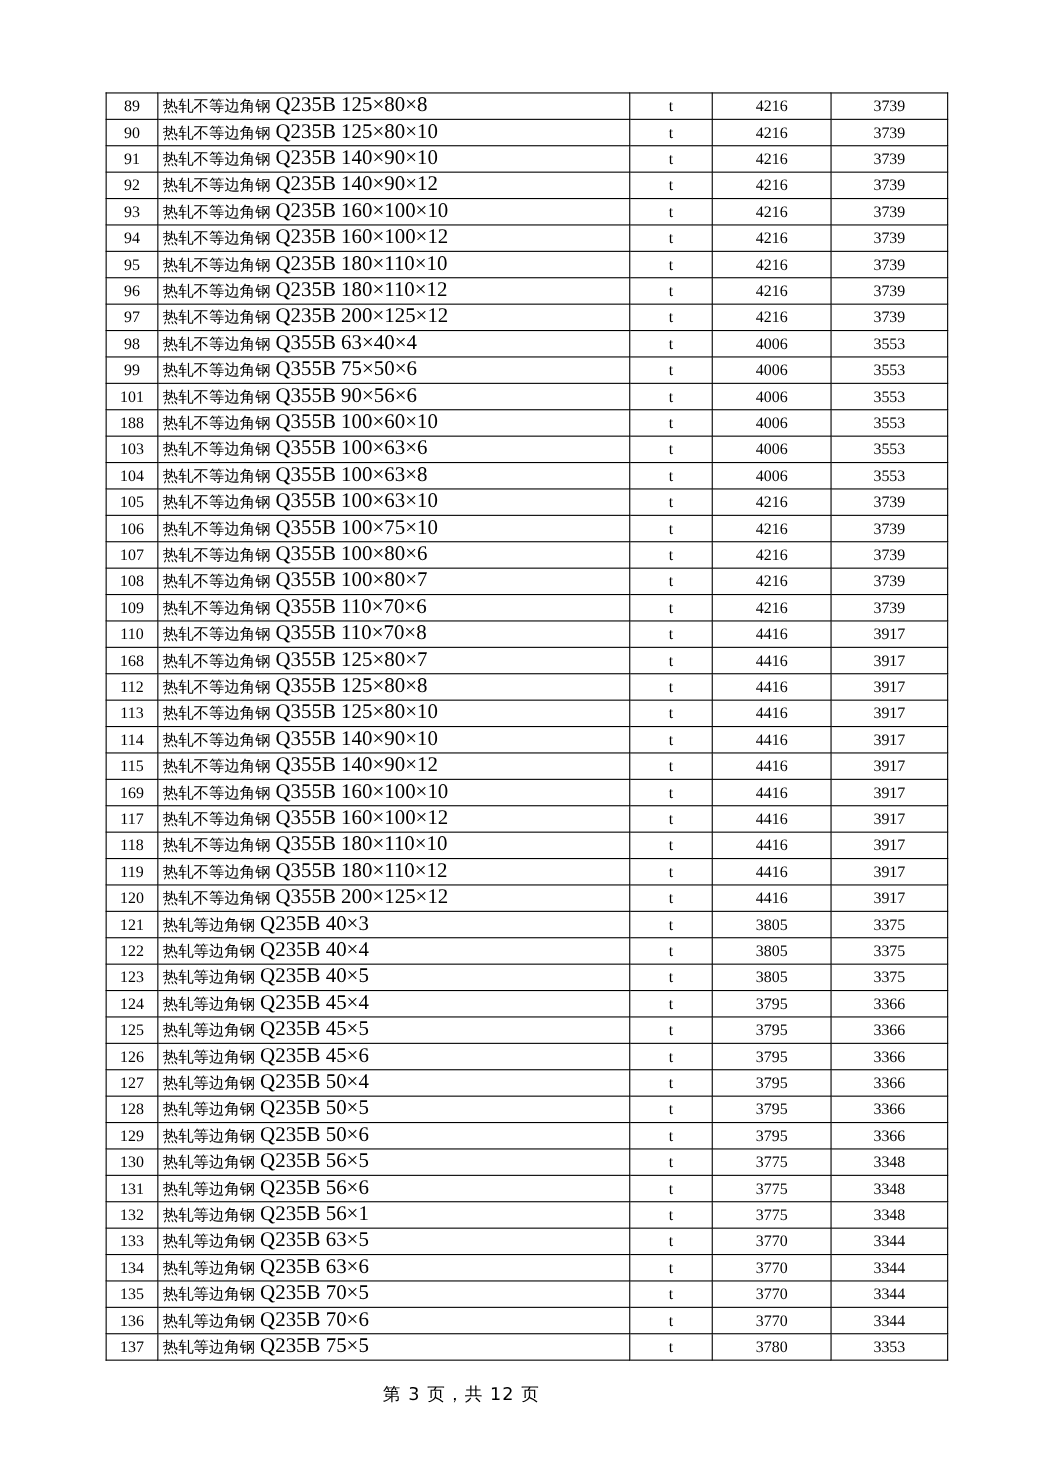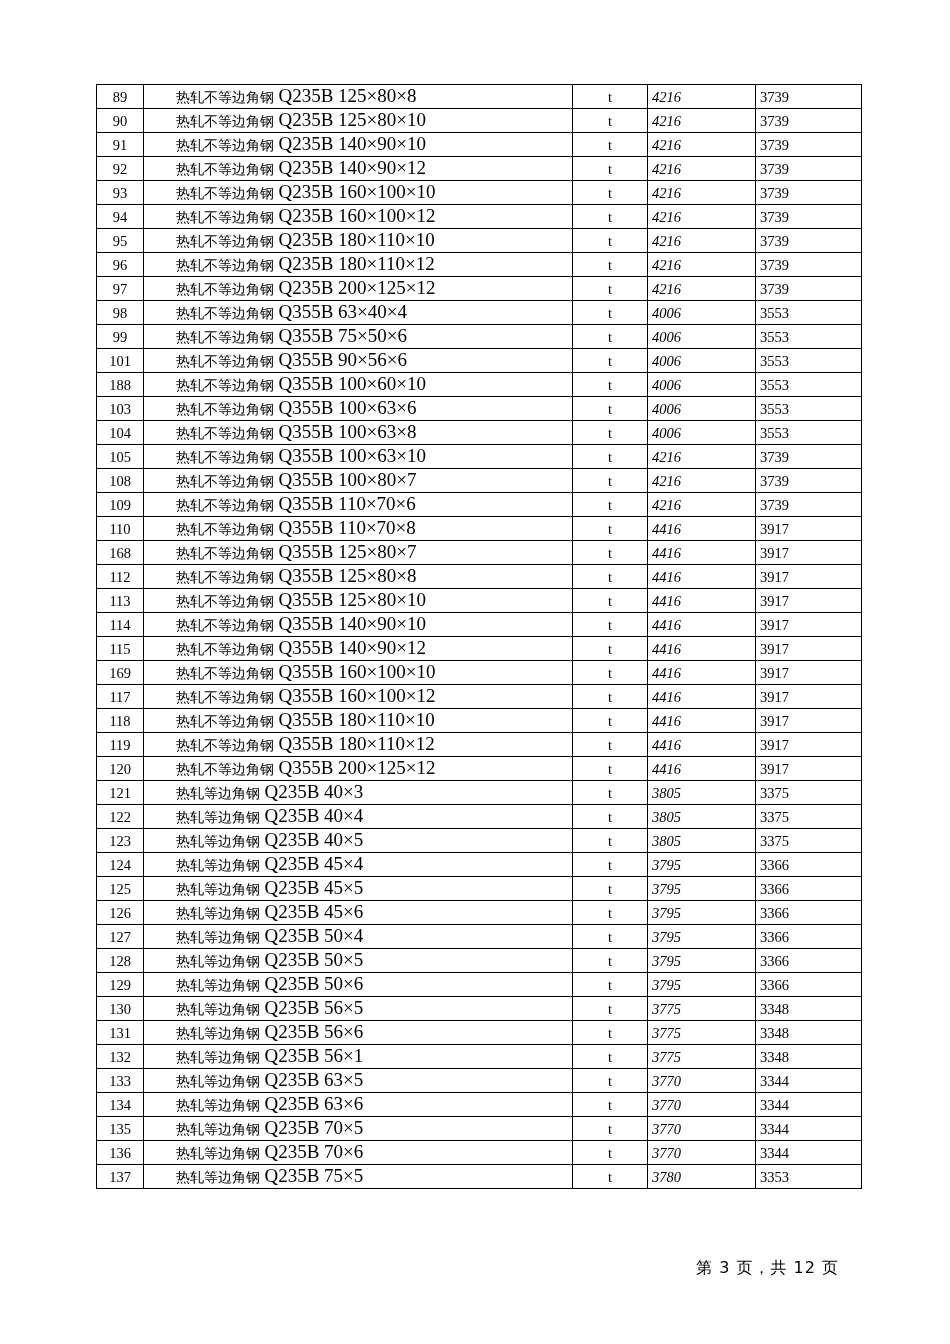--- a/index.html
+++ b/index.html
@@ -46,38 +46,37 @@
   }
   col.c-idx   { width: 47px; }
   col.c-desc  { width: 429px; }
   col.c-unit  { width: 75px; }
   col.c-p1    { width: 108px; }
   col.c-p2    { width: 106px; }
 
   td.idx  { text-align: center; }
   td.desc { text-align: left; padding-left: 7px; }
   td.unit { text-align: center; }
-  td.p1   { text-align: left; font-style: italic; }
-  td.p2   { }
+  td.p1   { text-align: center; }
+  td.p2   { text-align: center; }
 
   .cn {
     font-family: "DejaVu Sans", "Liberation Sans", sans-serif;
     font-size: 14px;
-    margin-left: 28px;
   }
   .spec {
     font-family: "Liberation Serif", "DejaVu Serif", serif;
     font-size: 19px;
   }
   #page-footer {
     position: absolute;
     left: 0;
     top: 1258px;
     width: 839px;
-    text-align: right;
+    text-align: center;
     font-size: 16px;
     letter-spacing: 1px;
   }
   #page-footer .ft-cn {
     font-family: "DejaVu Sans", "Liberation Sans", sans-serif;
     font-size: 16px;
   }
 </style>
 </head>
 <body>
@@ -200,20 +199,34 @@
             <td class="p2">3553</td>
           </tr>
           <tr>
             <td class="idx">105</td>
             <td class="desc"><span class="cn">热轧不等边角钢  </span><span class="spec">Q355B 100×63×10</span></td>
             <td class="unit">t</td>
             <td class="p1">4216</td>
             <td class="p2">3739</td>
           </tr>
           <tr>
+            <td class="idx">106</td>
+            <td class="desc"><span class="cn">热轧不等边角钢  </span><span class="spec">Q355B 100×75×10</span></td>
+            <td class="unit">t</td>
+            <td class="p1">4216</td>
+            <td class="p2">3739</td>
+          </tr>
+          <tr>
+            <td class="idx">107</td>
+            <td class="desc"><span class="cn">热轧不等边角钢  </span><span class="spec">Q355B 100×80×6</span></td>
+            <td class="unit">t</td>
+            <td class="p1">4216</td>
+            <td class="p2">3739</td>
+          </tr>
+          <tr>
             <td class="idx">108</td>
             <td class="desc"><span class="cn">热轧不等边角钢  </span><span class="spec">Q355B 100×80×7</span></td>
             <td class="unit">t</td>
             <td class="p1">4216</td>
             <td class="p2">3739</td>
           </tr>
           <tr>
             <td class="idx">109</td>
             <td class="desc"><span class="cn">热轧不等边角钢  </span><span class="spec">Q355B 110×70×6</span></td>
             <td class="unit">t</td>

